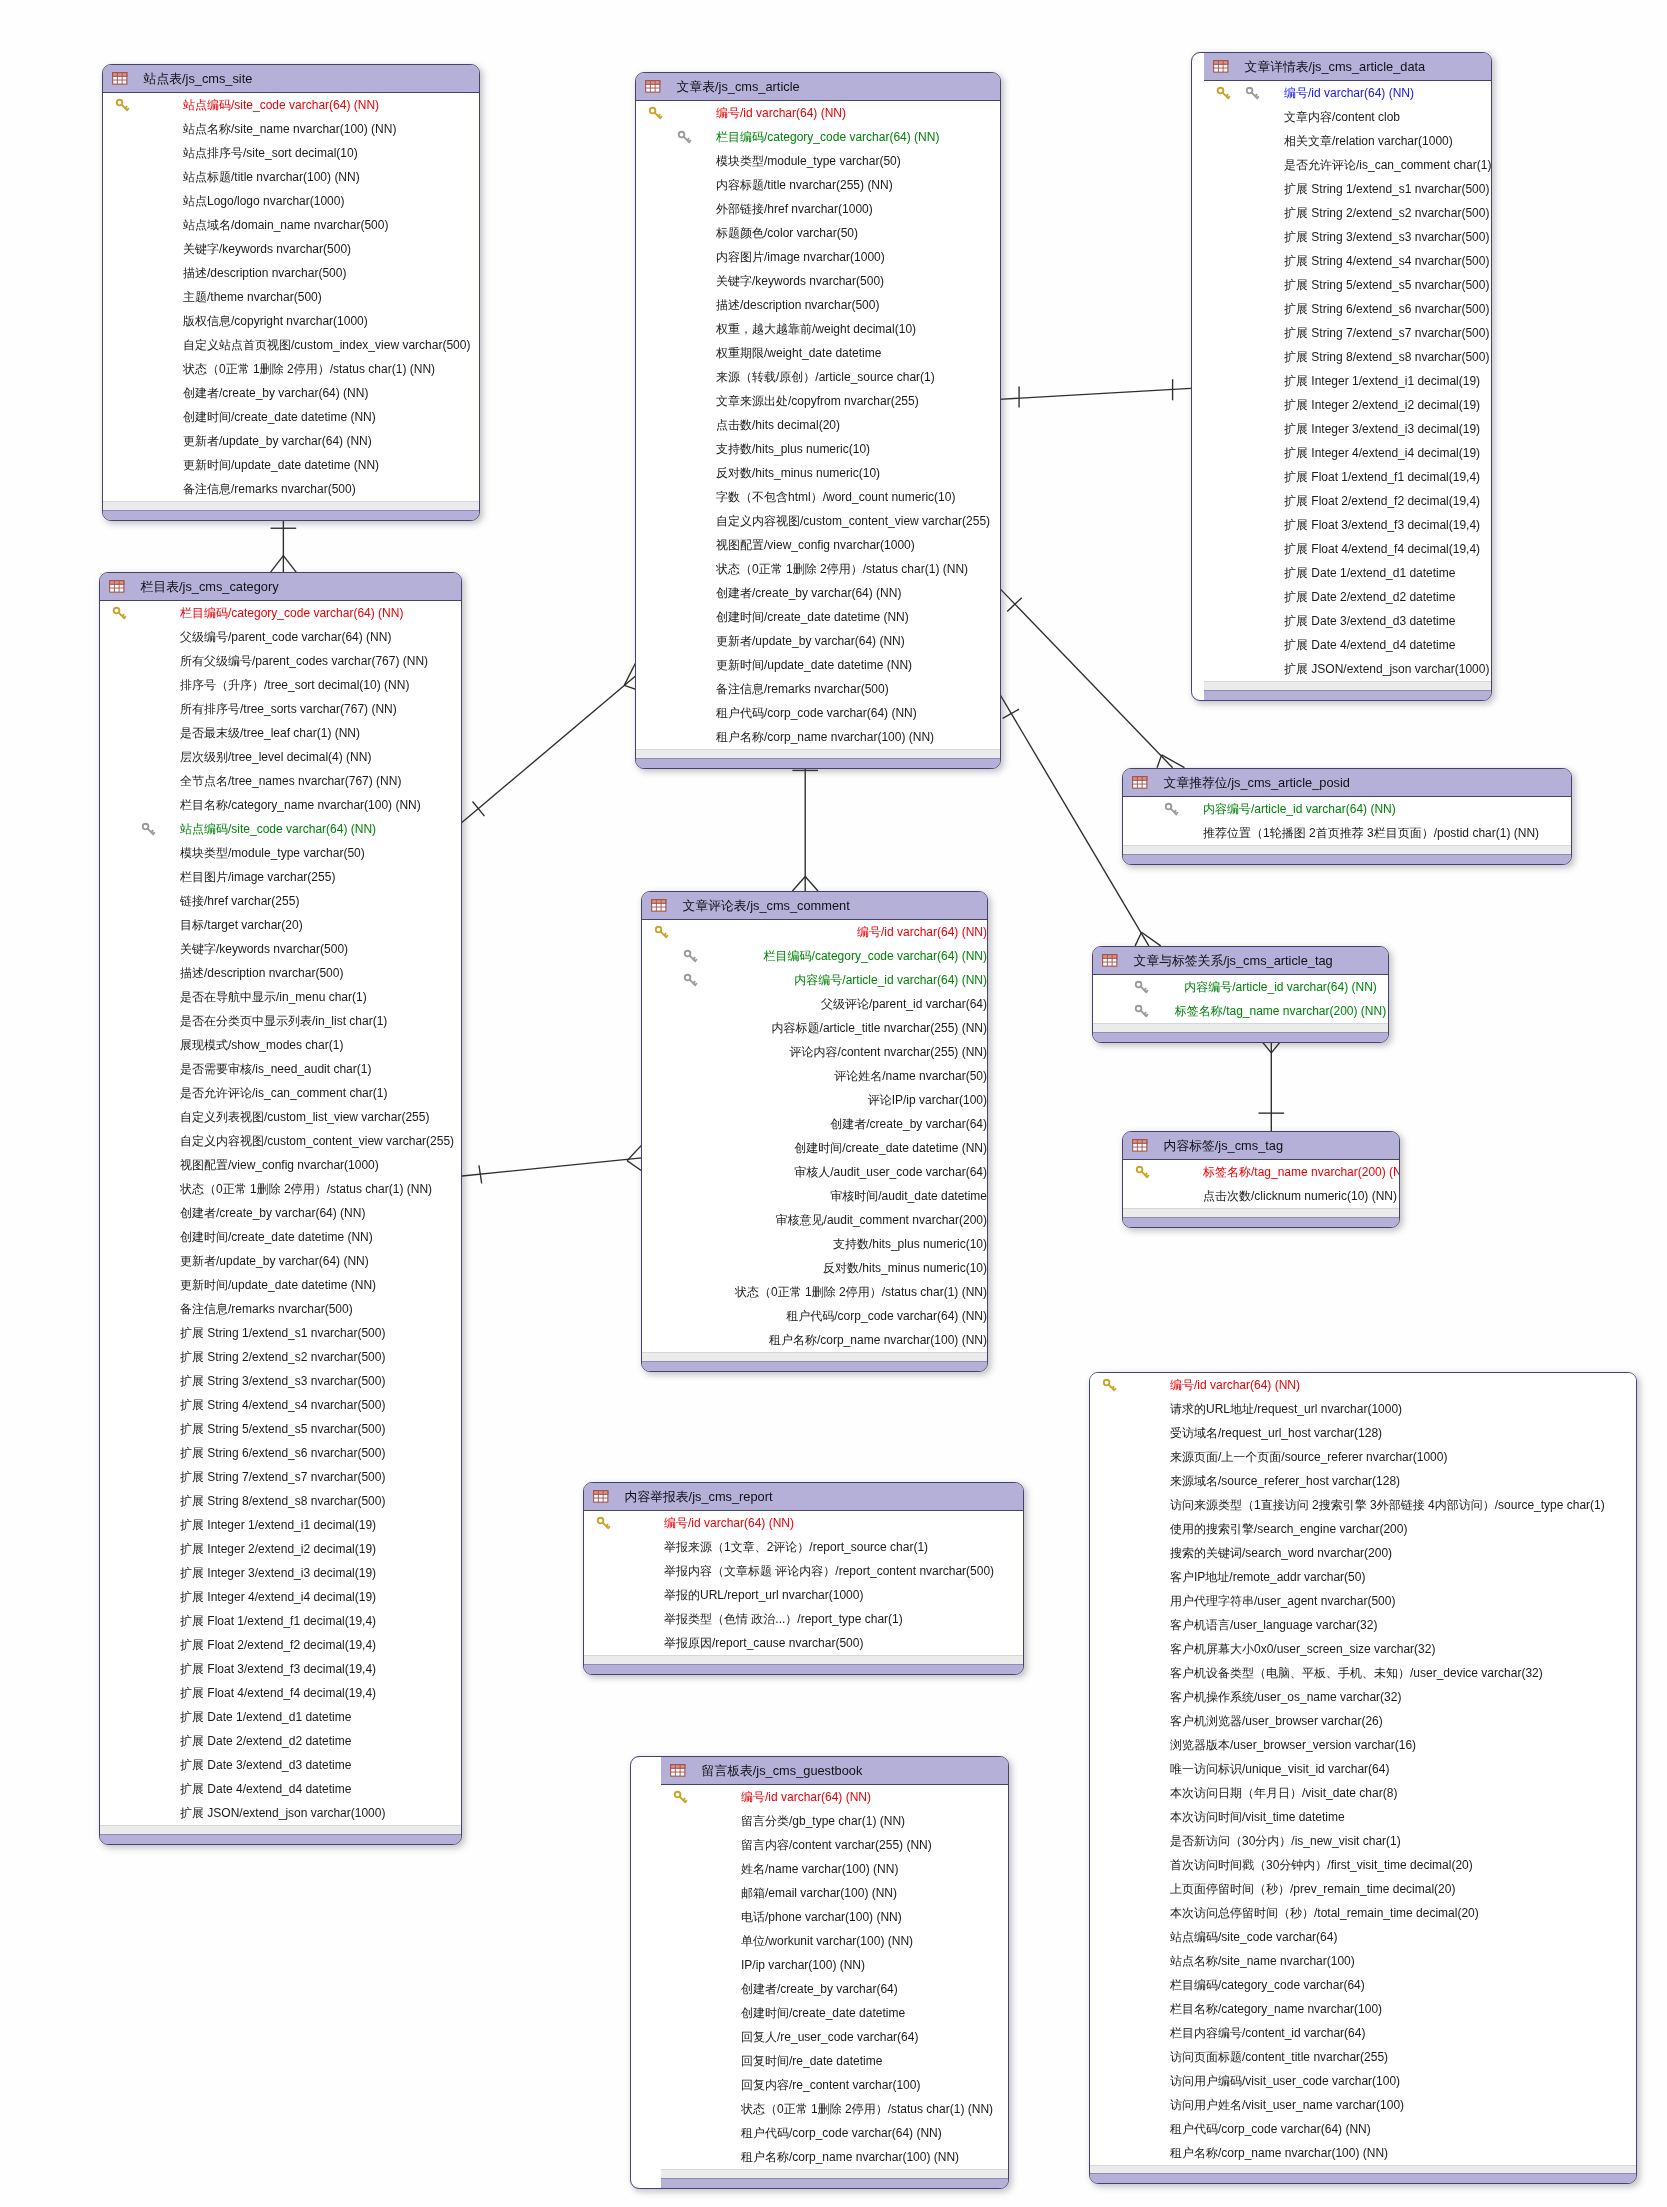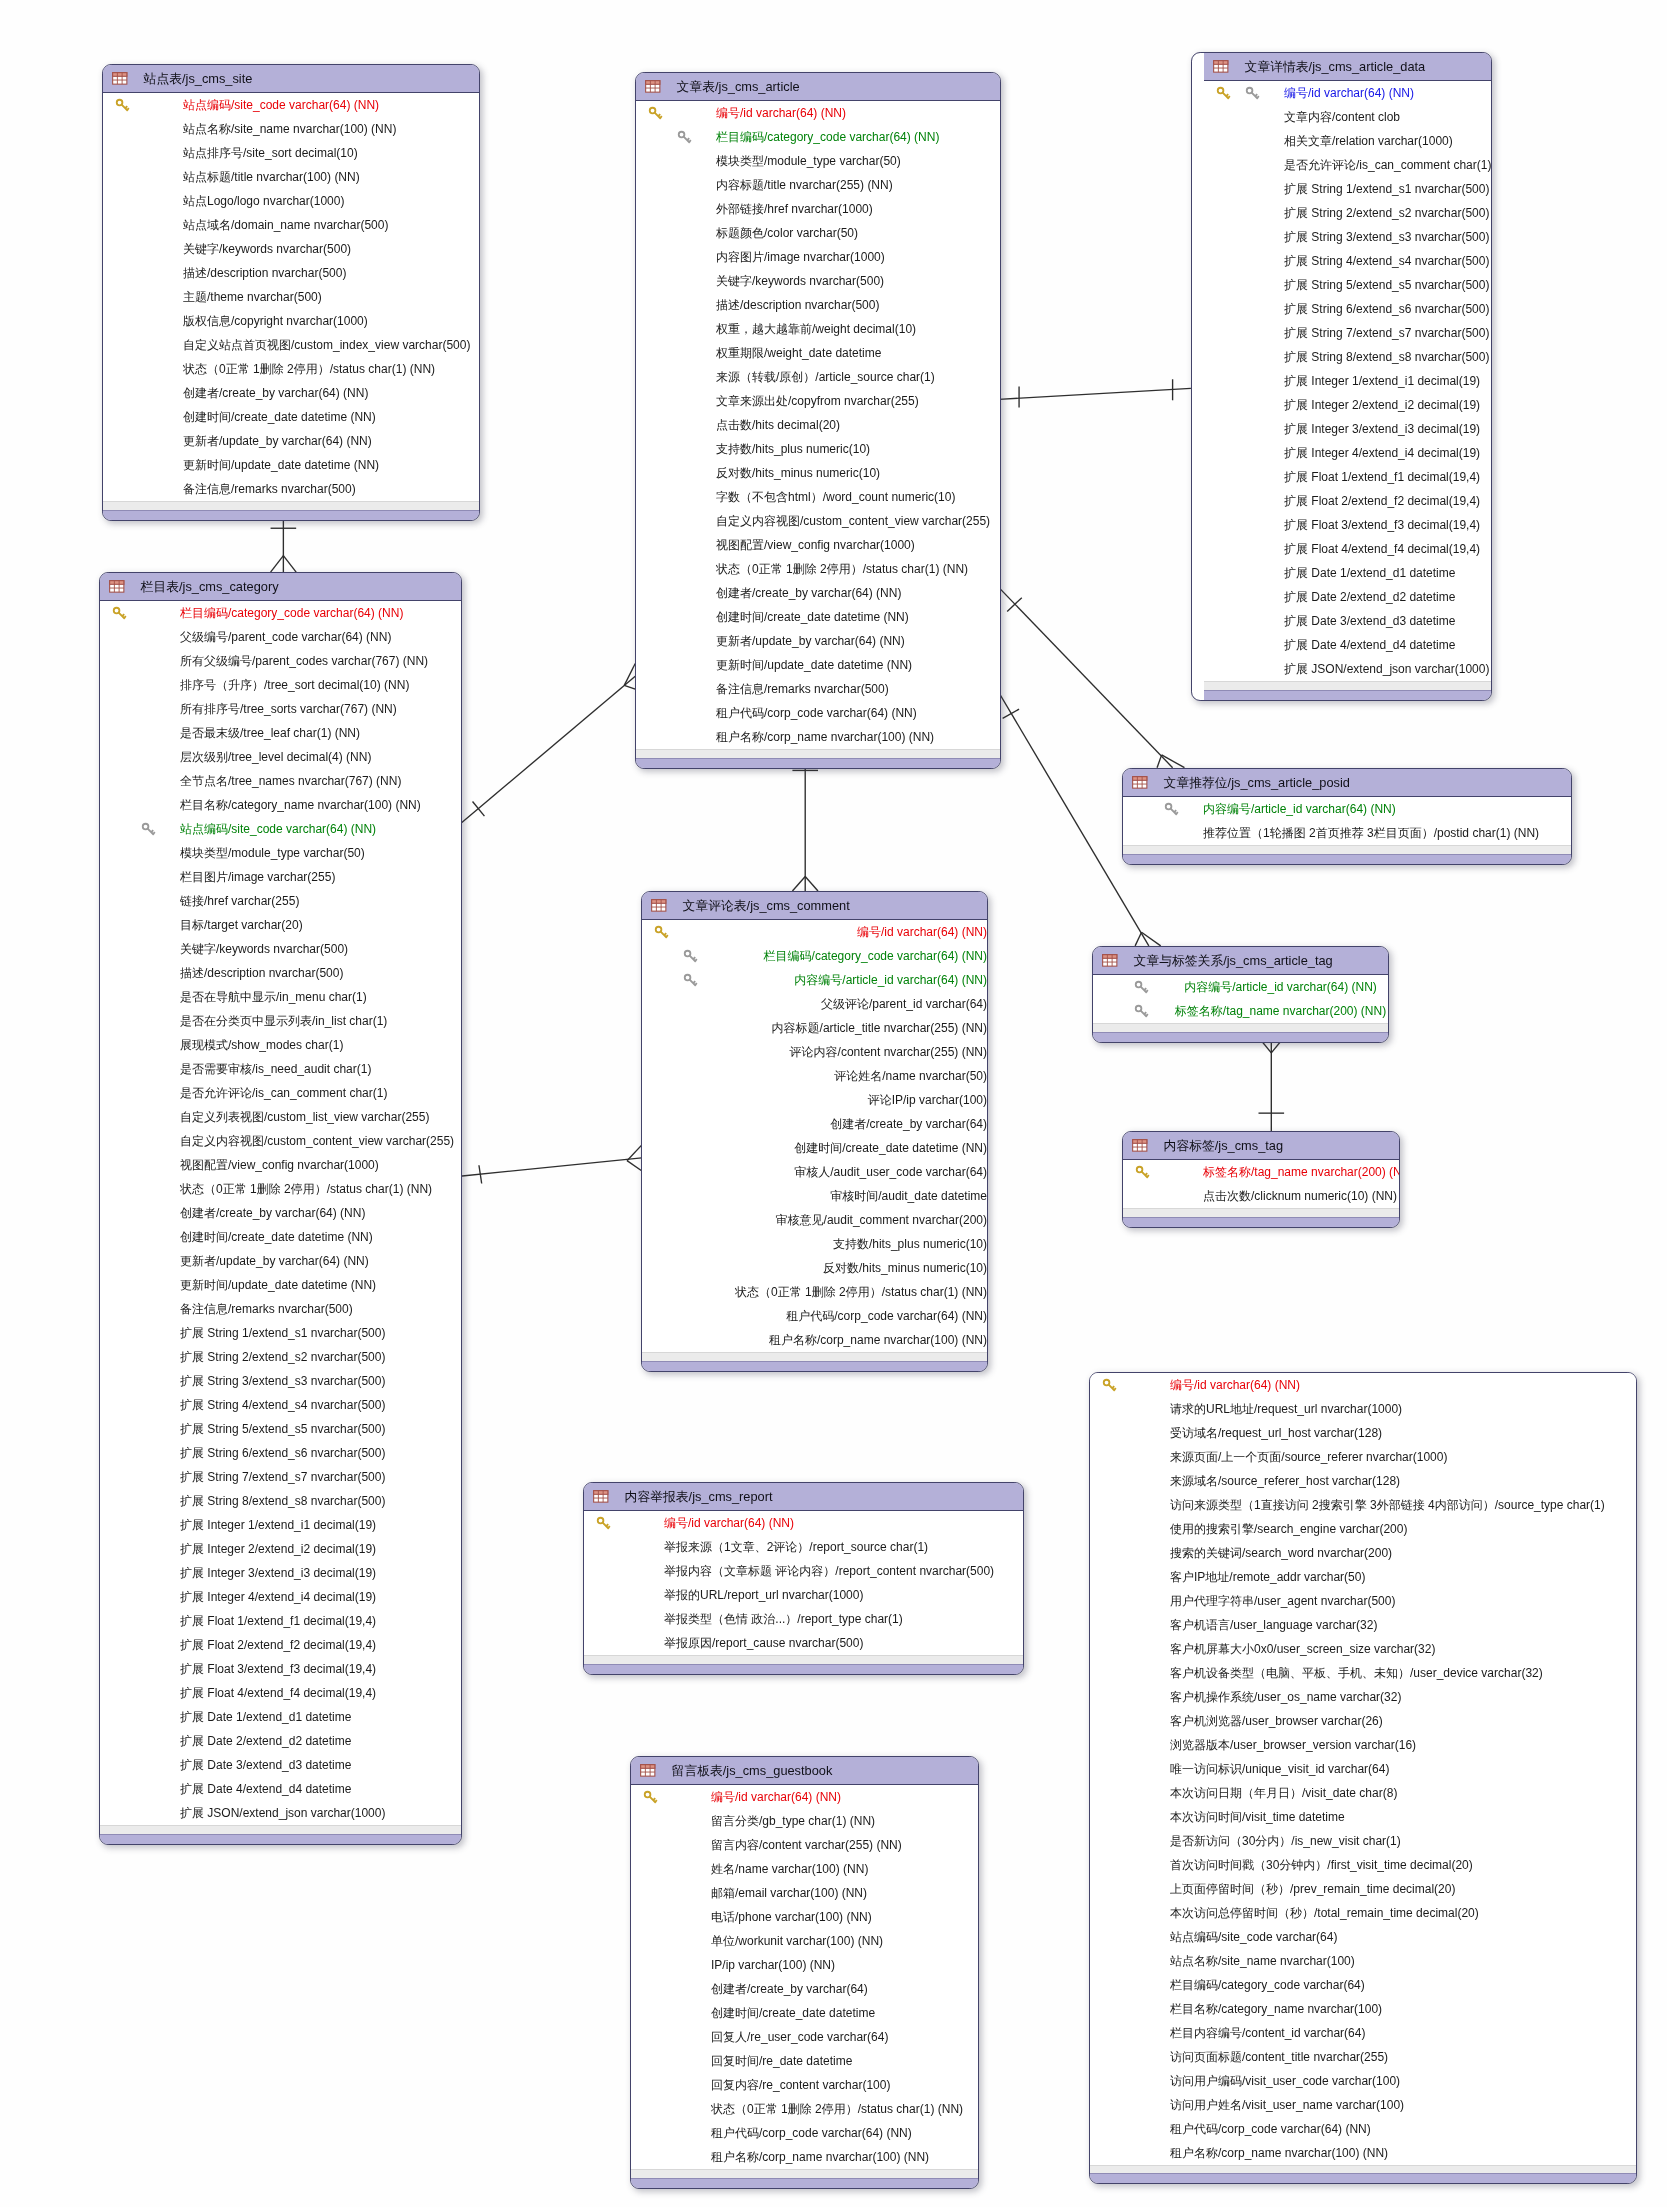--- a/index.html
+++ b/index.html
@@ -441,21 +441,21 @@
           </svg><span class="ktxt">编号/id varchar(64) (NN)</span></div>
         <div class="frow"><span class="ktxt">举报来源（1文章、2评论）/report_source char(1)</span></div>
         <div class="frow"><span class="ktxt">举报内容（文章标题 评论内容）/report_content nvarchar(500)</span></div>
         <div class="frow"><span class="ktxt">举报的URL/report_url nvarchar(1000)</span></div>
         <div class="frow"><span class="ktxt">举报类型（色情 政治...）/report_type char(1)</span></div>
         <div class="frow"><span class="ktxt">举报原因/report_cause nvarchar(500)</span></div>
       </div>
       <div class="tfoot-gray"></div>
       <div class="tfoot-bar"></div>
     </div>
-  <div class="erd-table" style="left:630px;top:1756px;width:347px;">
+  <div class="erd-table" style="left:630px;top:1756px;width:347px;padding-left:30px;">
       <div class="thead">
         <svg class="ticon" viewBox="0 0 17 14">
           <rect x="0.7" y="0.7" width="15.6" height="12.6" fill="#ffffff" stroke="#a3524a" stroke-width="1.2"></rect>
           <rect x="0.7" y="0.7" width="15.6" height="4" fill="#dd9384" stroke="#a3524a" stroke-width="1.2"></rect>
           <line x1="5.9" y1="0.7" x2="5.9" y2="13.3" stroke="#a3524a" stroke-width="1"></line>
           <line x1="11.1" y1="0.7" x2="11.1" y2="13.3" stroke="#a3524a" stroke-width="1"></line>
           <line x1="0.7" y1="8.8" x2="16.3" y2="8.8" stroke="#a3524a" stroke-width="1"></line>
         </svg>
         <span class="ttl">留言板表/js_cms_guestbook</span>
       </div>

